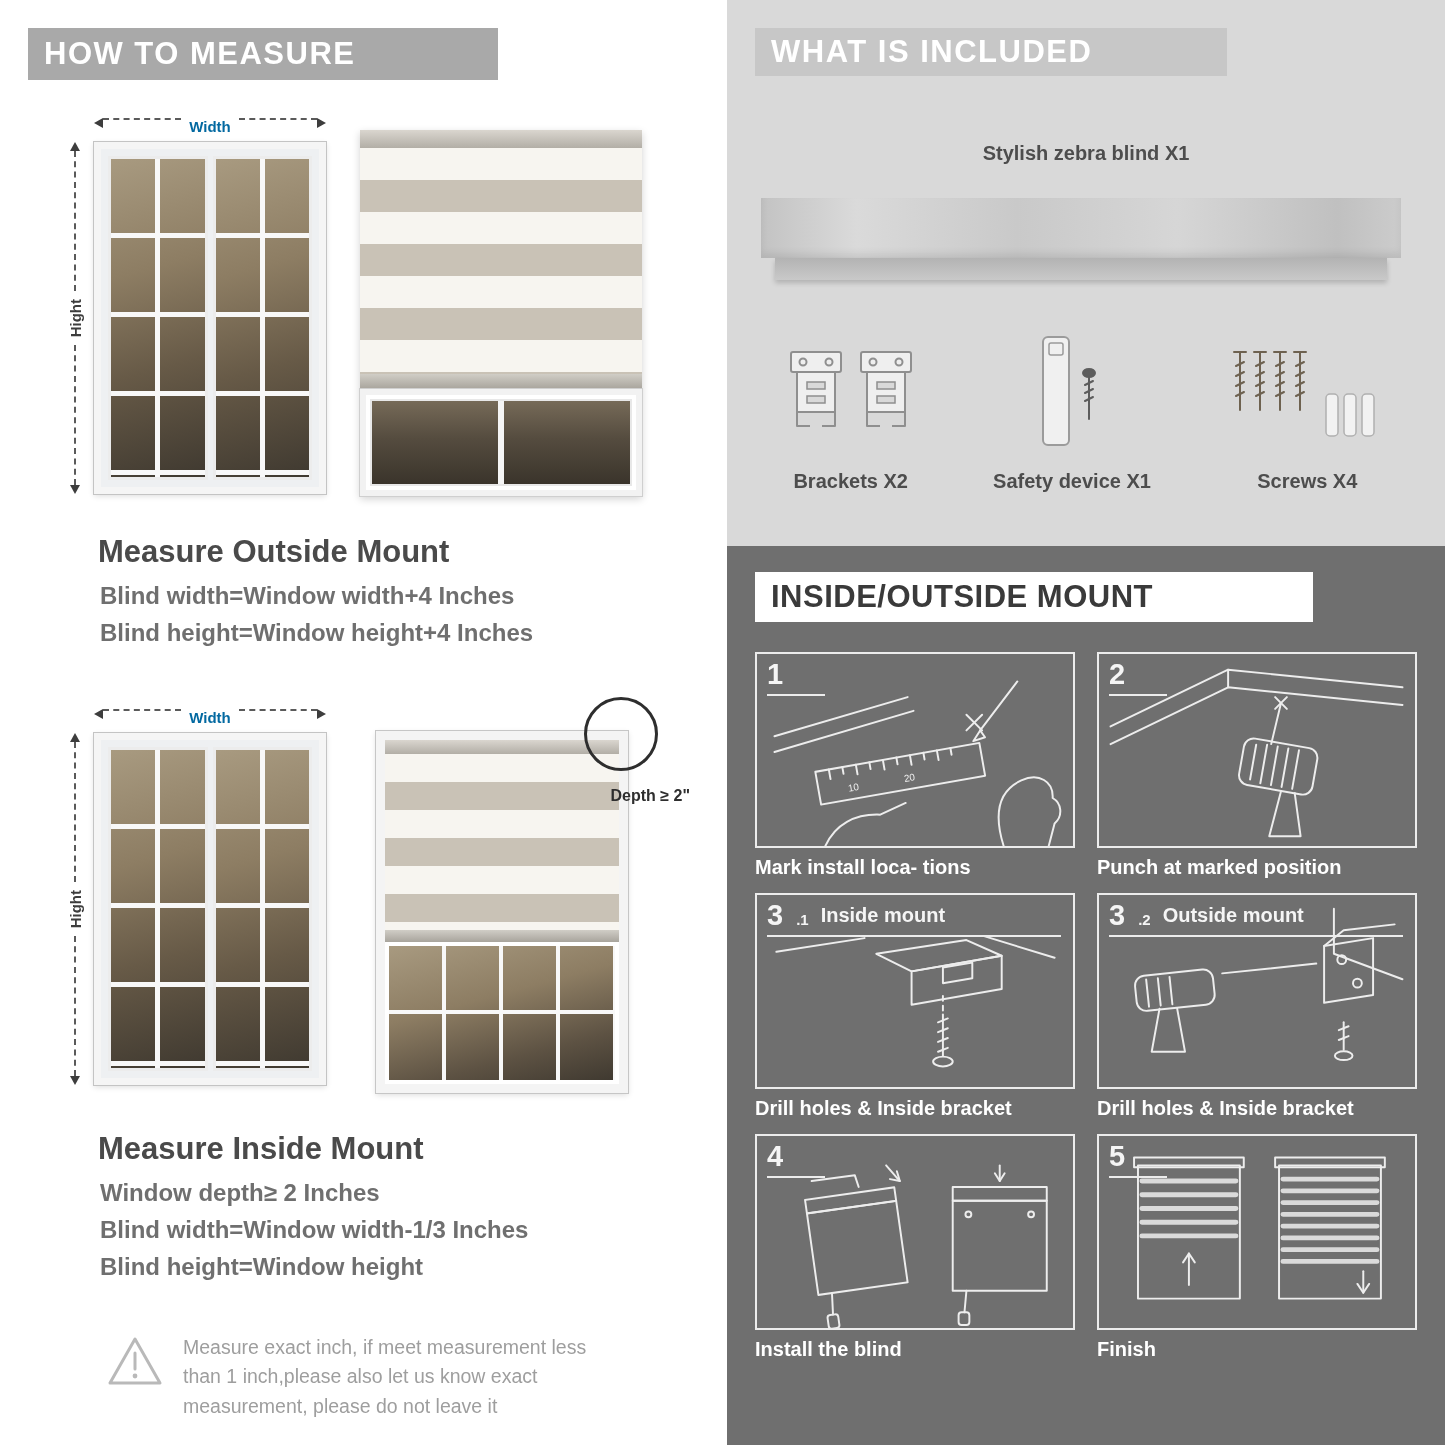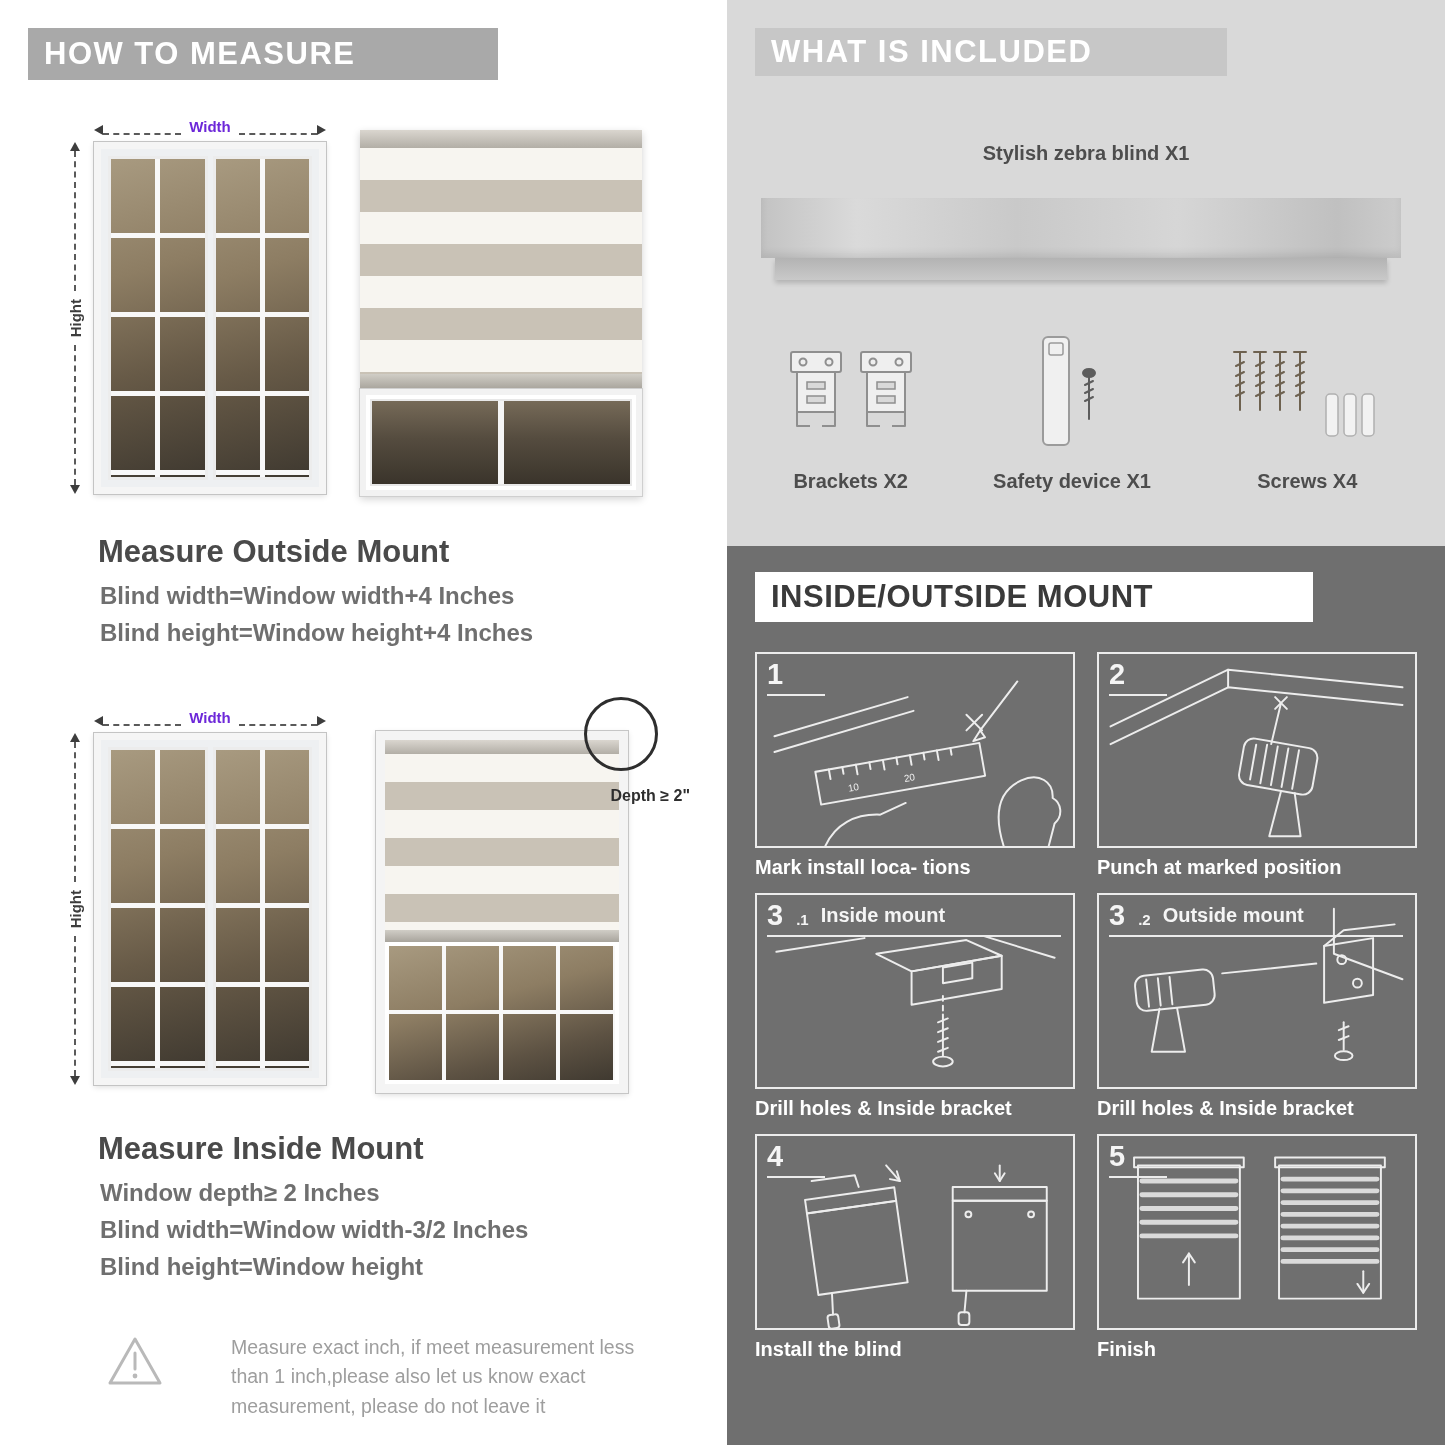--- a/index.html
+++ b/index.html
@@ -14,21 +14,21 @@
   .mrow { display:flex; align-items:flex-start; margin-left:62px; }
   .mrow1 { margin-top:34px; }
   .mrow2 { margin-top:58px; }
 
   .measure { display:grid; grid-template-columns:26px 232px; grid-template-rows:24px 352px;
              column-gap:6px; row-gap:4px; }
   .m-top { grid-column:2; grid-row:1; display:flex; align-items:center; }
   .m-left { grid-column:1; grid-row:2; }
   .m-win { grid-column:2; grid-row:2; }
 
-  .harrow { display:flex; align-items:flex-end; width:100%; color:#6d28d9; }
+  .harrow { display:flex; align-items:flex-start; width:100%; color:#0369a1; }
   .harrow .hline { flex:1; border-top:2px dashed #5a5a5a; height:0; }
   .tri-l { width:0; height:0; border-top:5px solid transparent; border-bottom:5px solid transparent; border-right:9px solid #3d3d3d; }
   .tri-r { width:0; height:0; border-top:5px solid transparent; border-bottom:5px solid transparent; border-left:9px solid #3d3d3d; }
   .harrow .albl { font-size:15px; font-weight:bold; margin:0 8px; }
 
   .varrow { height:100%; display:flex; flex-direction:column; align-items:center; color:#3d3d3d; }
   .varrow .vline { flex:1; border-left:2px dashed #5a5a5a; width:0; }
   .tri-u { width:0; height:0; border-left:5px solid transparent; border-right:5px solid transparent; border-bottom:9px solid #3d3d3d; }
   .tri-d { width:0; height:0; border-left:5px solid transparent; border-right:5px solid transparent; border-top:9px solid #3d3d3d; }
   .varrow .albl { writing-mode:vertical-rl; transform:rotate(180deg); font-size:15px; font-weight:bold; margin:8px 0; }
@@ -61,21 +61,21 @@
       linear-gradient(180deg, rgba(0,0,0,0) 0 64px, #f8f8f8 64px 68px, rgba(0,0,0,0) 68px),
       linear-gradient(165deg,#a89a80 0%,#8d7d63 40%,#5d5243 75%,#3f3930 100%); }
   .depth-circle { position:absolute; top:-34px; right:-30px; width:74px; height:74px; border:3px solid #2e2e2e;
                   border-radius:50%; background:transparent; }
   .depth-label { position:absolute; top:56px; right:-62px; font-size:16px; font-weight:bold; color:#2e2e2e; white-space:nowrap; }
 
   .m-title { margin:38px 0 0 98px; font-size:31px; font-weight:bold; color:#4a4a4a; }
   .m-line  { margin:12px 0 0 100px; font-size:24px; font-weight:bold; color:#6f6f6f; }
   .m-line + .m-line { margin-top:9px; }
 
-  .warnrow { display:flex; margin:52px 0 0 105px; align-items:flex-start;gap:48px; }
+  .warnrow { display:flex; margin:52px 0 0 105px; align-items:flex-start; }
   .warn-text { margin-left:18px; width:445px; font-size:19.5px; color:#9e9e9e; line-height:1.5; }
 
   
   .right-col { position:absolute; left:727px; top:0; width:718px; height:1445px; }
 
   .inc { position:absolute; left:0; top:0; width:718px; height:546px; background:#d9d9d9; }
   .inc-header { position:absolute; left:28px; top:28px; width:472px; height:48px; background:#c7c7c7; color:#fff;
                 font-size:31px; font-weight:bold; line-height:48px; padding-left:16px; letter-spacing:1.5px; }
   .inc-blind-label { position:absolute; top:142px; left:0; width:100%; text-align:center; font-size:20px;
                      font-weight:bold; color:#4d4d4d; }
@@ -181,21 +181,21 @@
         <div class="bi-rail"></div>
         <div class="bi-panes"></div>
       </div>
       <div class="depth-circle"></div>
       <div class="depth-label">Depth ≥ 2"</div>
     </div>
   </div>
 
   <div class="m-title">Measure Inside Mount</div>
   <div class="m-line">Window depth≥ 2 Inches</div>
-  <div class="m-line">Blind width=Window width-3/2 Inches</div>
+  <div class="m-line">Blind width=Window width-1/3 Inches</div>
   <div class="m-line">Blind height=Window height</div>
 
   <div class="warnrow">
     <svg width="60" height="56" viewBox="0 0 60 56">
       <path d="M30 6 L55 50 L5 50 Z" fill="none" stroke="#b9b9b9" stroke-width="3" stroke-linejoin="round"></path>
       <line x1="30" y1="20" x2="30" y2="36" stroke="#b9b9b9" stroke-width="3" stroke-linecap="round"></line>
       <circle cx="30" cy="43" r="2.4" fill="#b9b9b9"></circle>
     </svg>
     <div class="warn-text">Measure exact inch, if meet measurement less than 1 inch,please also let us know exact measurement, please do not leave it</div>
   </div>

